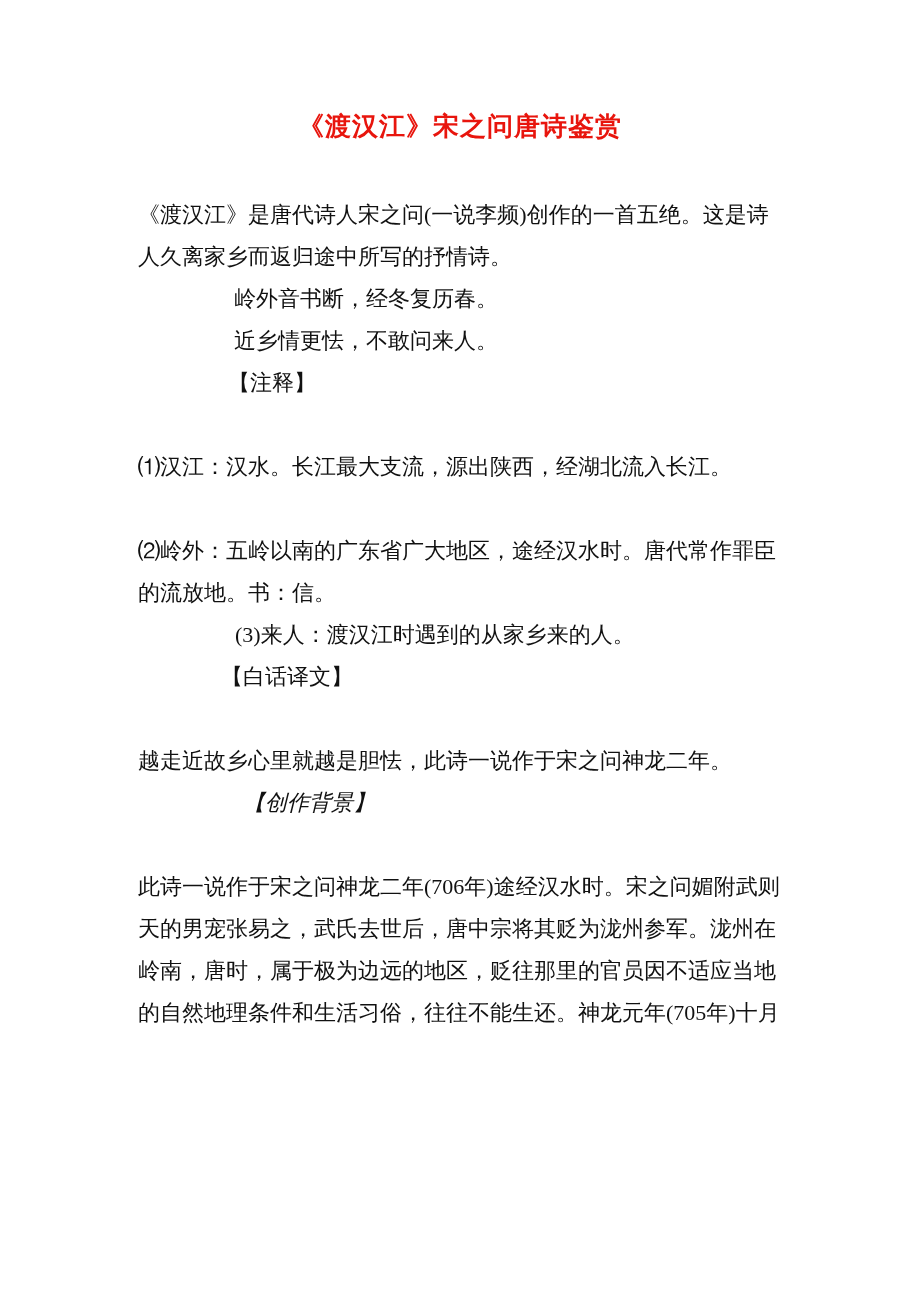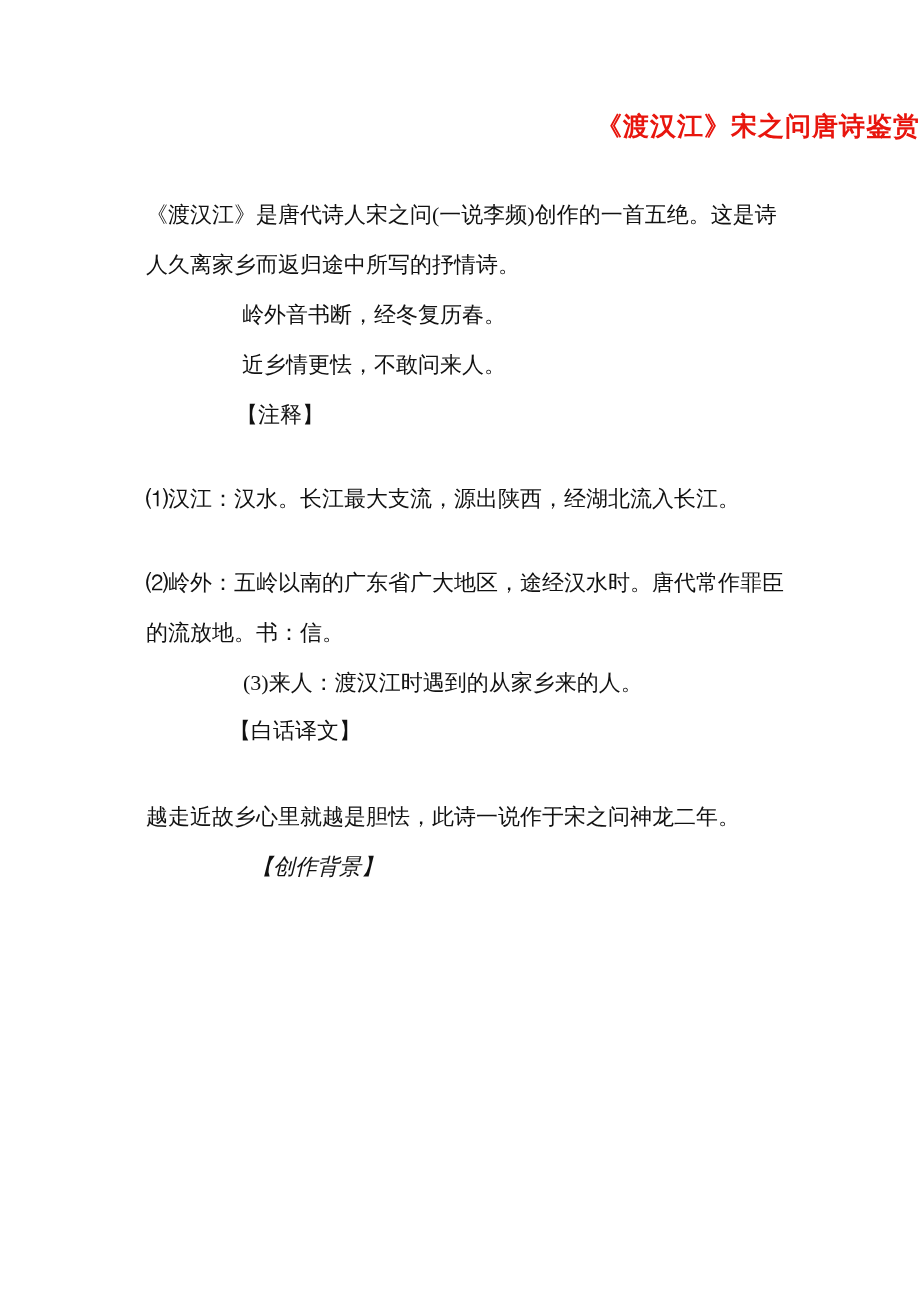--- a/index.html
+++ b/index.html
@@ -26,37 +26,37 @@
     letter-spacing: 1px;
   }
   .body-text {
     margin: 47px 130px 0 138px;
     font-size: 22px;
     line-height: 42px;
   }
   .block { margin: 0; }
   .line {
     white-space: nowrap;
-    margin: 8px;
+    margin: 0;
   }
   
   .gap { margin-top: 42px; }
   
   .indent-poem          { padding-left: 96px; font-family: Liberation Serif, serif; }
   .indent-notes-heading { padding-left: 90px; }
   .indent-note3         { padding-left: 97px; }
-  .indent-trans-heading { padding-left: 83px; font-family: Liberation Mono, monospace; }
+  .indent-trans-heading { padding-left: 83px; }
   .indent-bg-heading    { padding-left: 105px; font-style: italic; }
 </style>
 </head>
 <body>
 
 <main class="page">
 
-  <h1 class="doc-title" style="color: rgb(232, 21, 13); text-align: right;">《渡汉江》宋之问唐诗鉴赏</h1>
+  <h1 class="doc-title" style="color: rgb(232, 21, 13);">《渡汉江》宋之问唐诗鉴赏</h1>
 
   <section class="body-text">
 
     <div class="block">
       <div class="line">《渡汉江》是唐代诗人宋之问(一说李频)创作的一首五绝。这是诗</div>
       <div class="line">人久离家乡而返归途中所写的抒情诗。</div>
     </div>
 
     <div class="line indent-poem">岭外音书断，经冬复历春。</div>
     <div class="line indent-poem">近乡情更怯，不敢问来人。</div>
@@ -72,15 +72,21 @@
 
     <div class="line indent-note3">(3)来人：渡汉江时遇到的从家乡来的人。</div>
 
     <div class="line indent-trans-heading">【白话译文】</div>
 
 
     <div class="line gap">越走近故乡心里就越是胆怯，此诗一说作于宋之问神龙二年。</div>
 
     <div class="line indent-bg-heading">【创作背景】</div>
 
+    <div class="block gap">
+      <div class="line">此诗一说作于宋之问神龙二年(706年)途经汉水时。宋之问媚附武则</div>
+      <div class="line">天的男宠张易之，武氏去世后，唐中宗将其贬为泷州参军。泷州在</div>
+      <div class="line">岭南，唐时，属于极为边远的地区，贬往那里的官员因不适应当地</div>
+      <div class="line">的自然地理条件和生活习俗，往往不能生还。神龙元年(705年)十月</div>
+    </div>
 
   </section>
 </main>
 
 </body></html>

